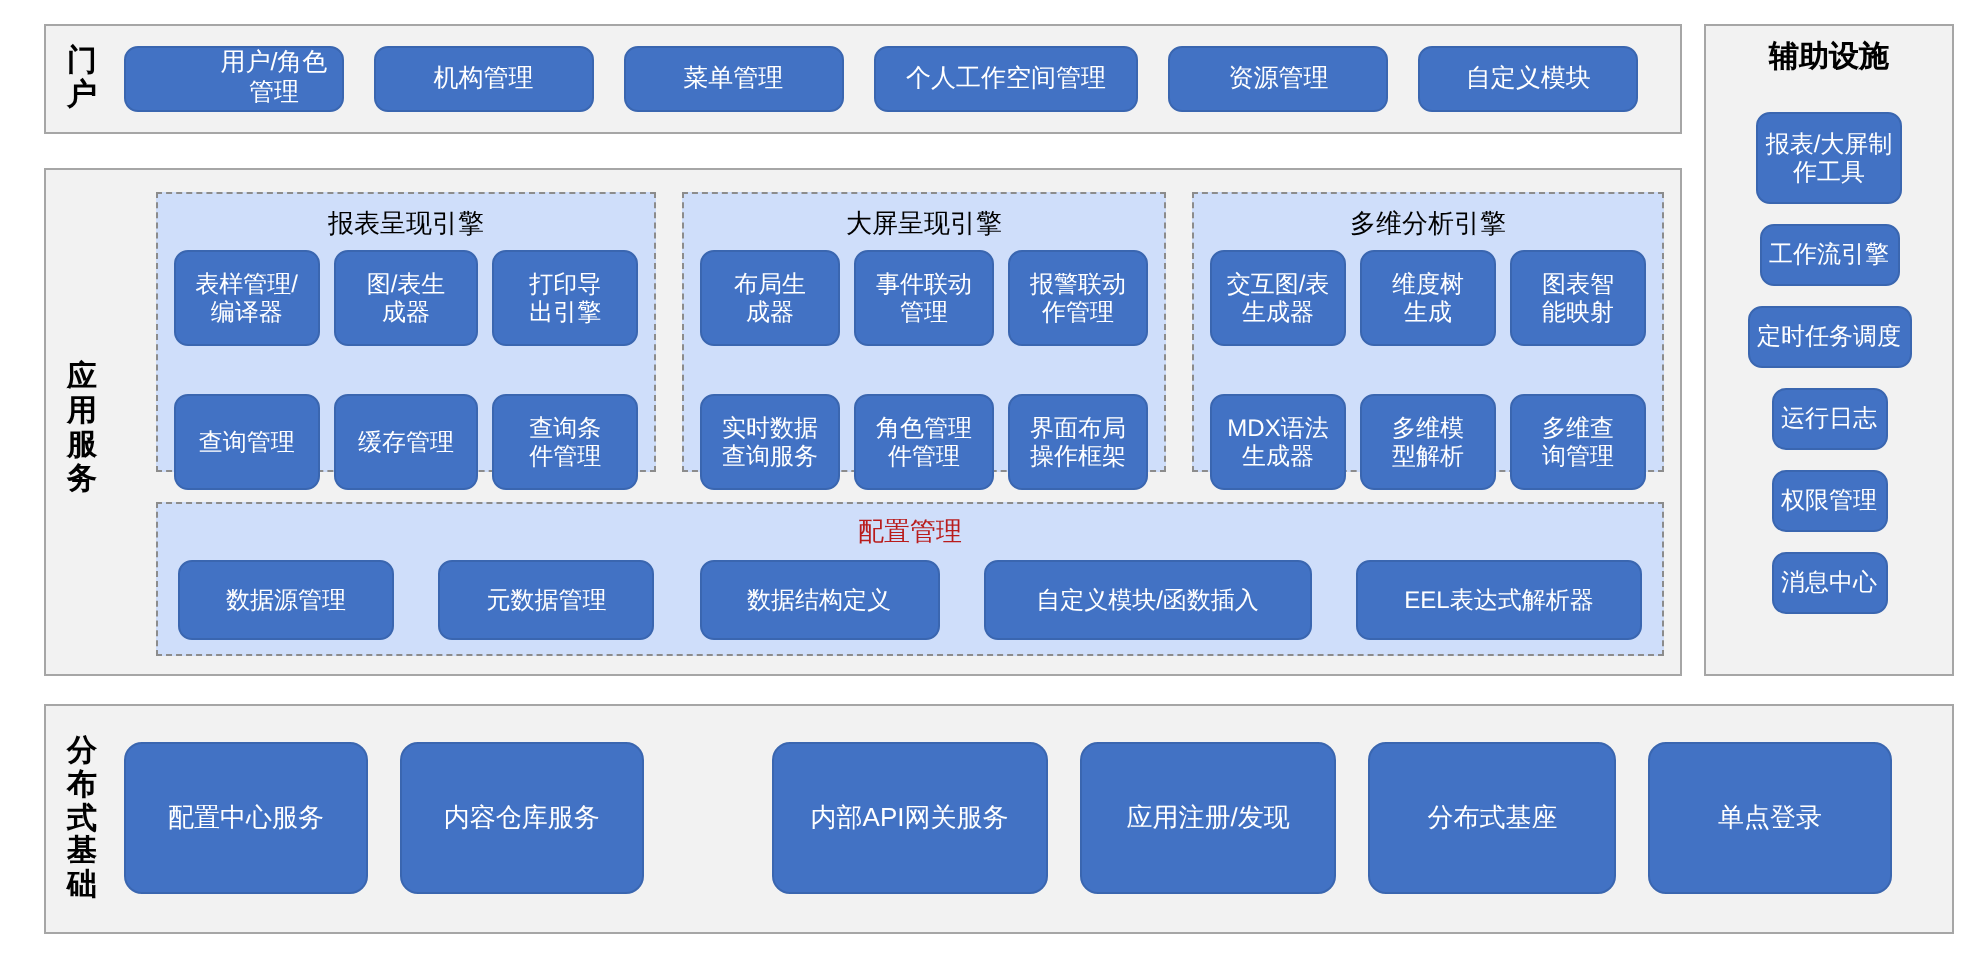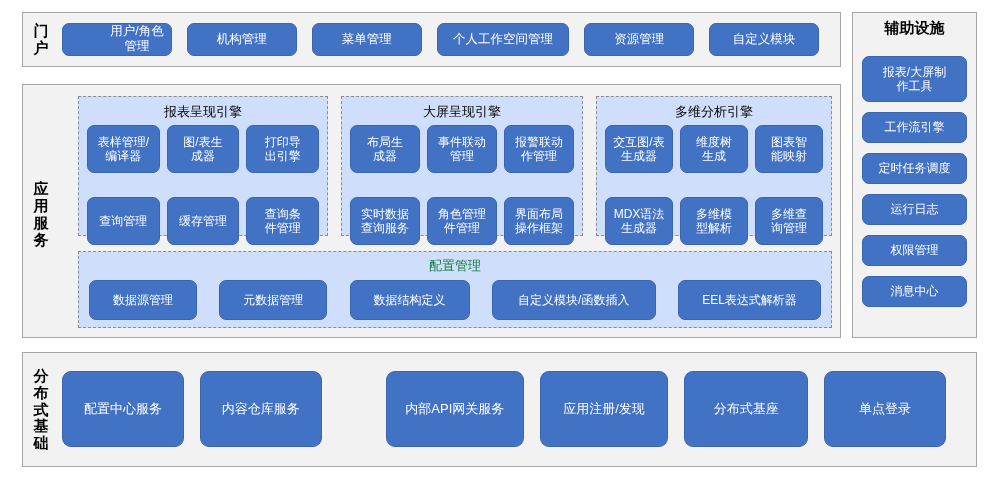--- a/index.html
+++ b/index.html
@@ -113,21 +113,21 @@
   
   #config-group {
     position: absolute;
     left: 78px; top: 251px;
     width: 754px; height: 77px;
     background: #cfdefa;
     border: 1px dashed #8c8c8c;
   }
   #config-title {
     position: absolute; top: 5px; left: 0; right: 0;
-    text-align: center; font-size: 13px; color: #15803d;
+    text-align: center; font-size: 13px; color: #b91c1c;
   }
   #config-row {
     position: absolute;
     left: 10px; top: 27px;
     right: 10px; height: 42px;
     display: flex;
     align-items: center;
     justify-content: space-between;
   }
   #config-row .node { height: 40px; font-size: 12px; }
@@ -139,20 +139,21 @@
     left: 852px; top: 19px; width: 125px;
     text-align: center; font-weight: bold; font-size: 15px; color: #000;
   }
   #aux-list {
     position: absolute;
     left: 862px; top: 56px;
     width: 105px; height: 275px;
     display: flex;
     flex-direction: column;
     gap: 10px;
+    align-items: center;
   }
   #aux-list .node { font-size: 12px; }
   #aux-list .node.tall  { height: 46px; }
   #aux-list .node.short { height: 31px; }
 
   
   #base-panel { left: 22px; top: 352px; width: 955px; height: 115px; }
   #base-label { left: 28px; top: 362px; height: 96px; font-size: 15px; }
   #base-row {
     position: absolute;

